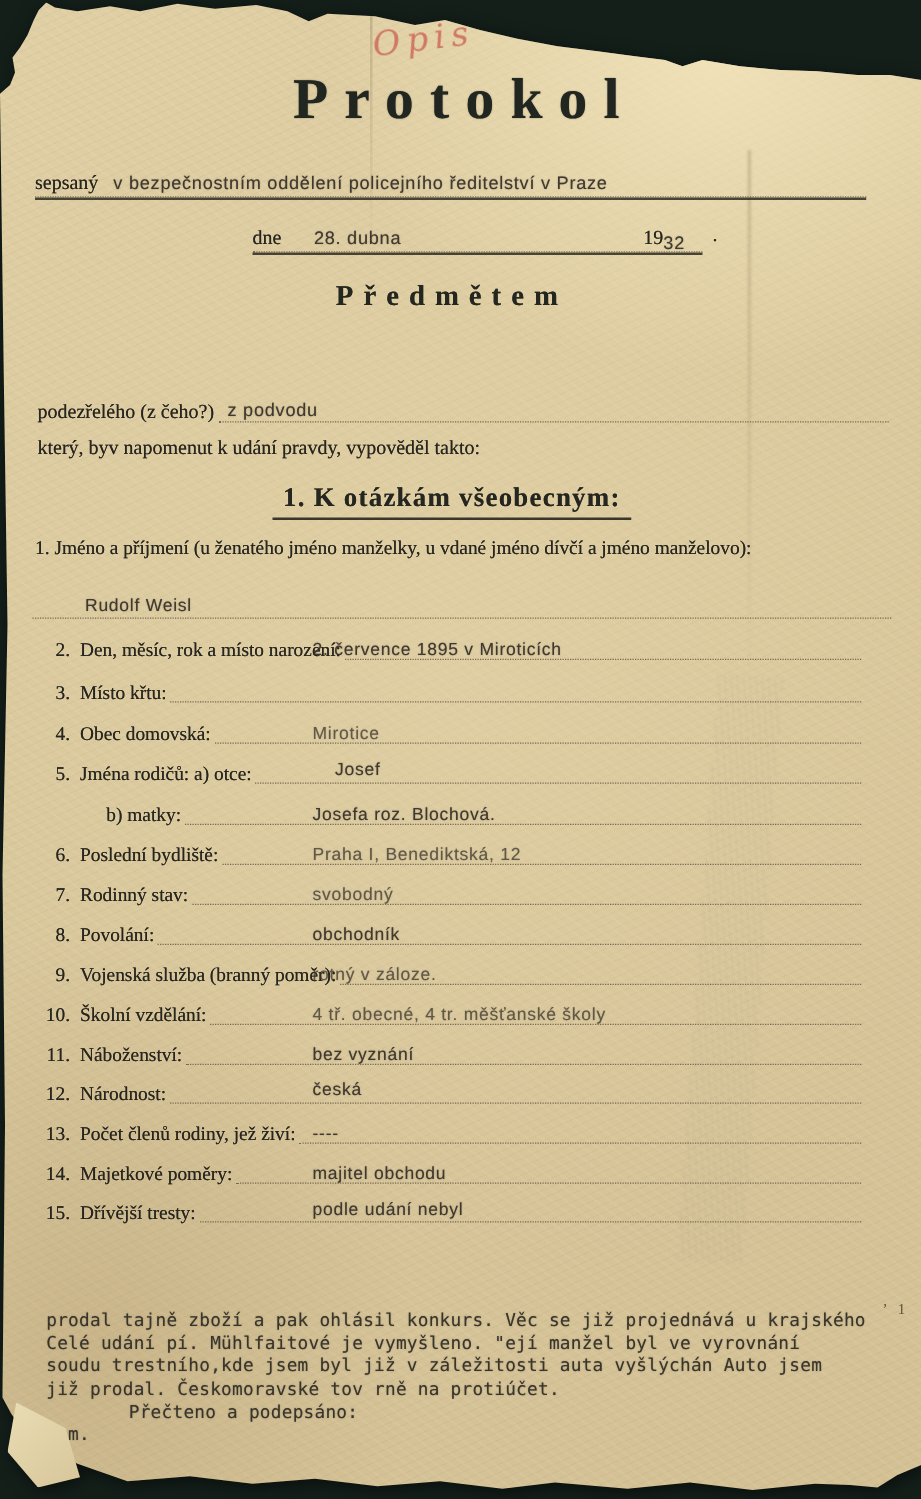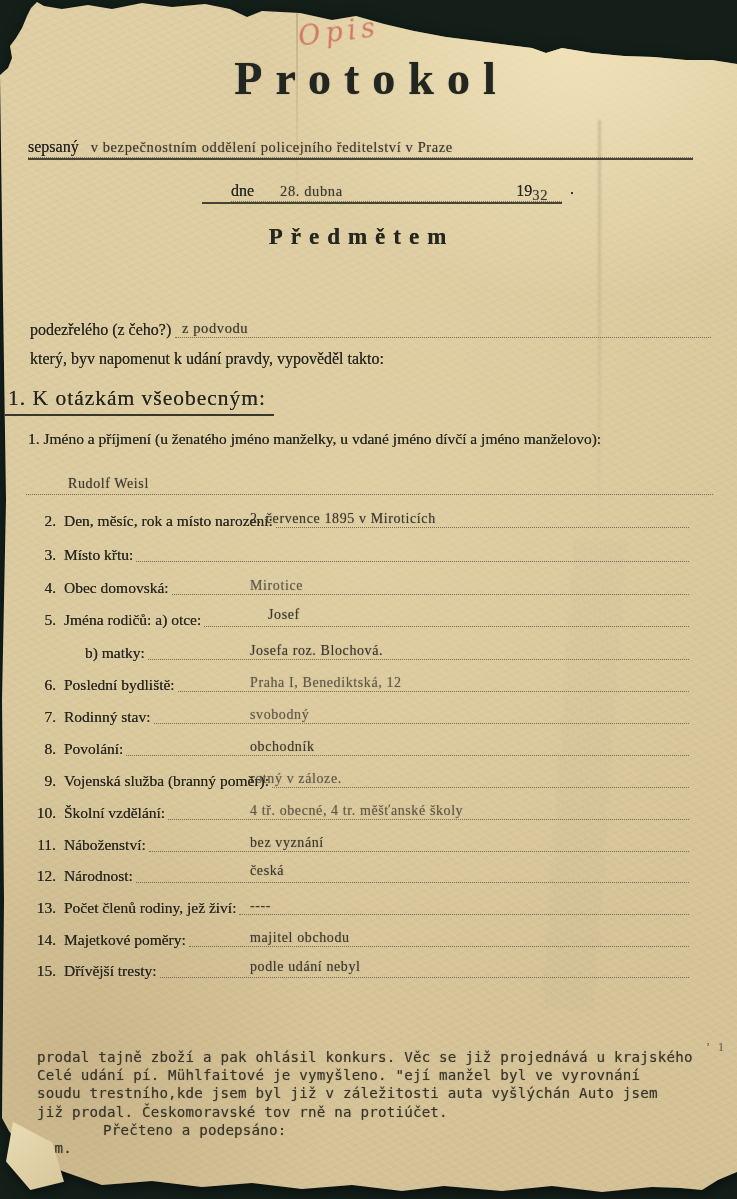--- a/index.html
+++ b/index.html
@@ -35,50 +35,50 @@
   .crease-v{position:absolute;width:3px;background:linear-gradient(rgba(110,92,60,.22),rgba(110,92,60,0));filter:blur(1px);}
   .smudge{position:absolute;background:
       repeating-linear-gradient(82deg, rgba(75,80,78,.10) 0 1px, rgba(0,0,0,0) 1px 5px);
       filter:blur(1.4px);transform:rotate(4deg);}
   .flap{position:absolute;background:linear-gradient(140deg,#e9dcb4,#d8c69a);
       box-shadow:1px 1px 3px rgba(60,45,20,.5);}
   .flap.bl{left:6px;top:1122px;width:58px;height:68px;
       clip-path:polygon(12% 0,80% 30%,100% 88%,42% 100%,0 58%);}
   
   .printed{color:#26251f;text-shadow:0 0 .5px rgba(38,37,31,.8);}
-  .typed{font-family:Liberation Serif, serif;color:rgba(56,51,42,.93);
+  .typed{font-family:Liberation Sans, sans-serif;color:rgba(56,51,42,.93);
       letter-spacing:.6px;text-shadow:0 0 1px rgba(56,51,42,.55);}
   .typed.dim{opacity:.78;}
   .title{position:absolute;left:0;right:14px;top:52px;margin:0;text-align:center;
       font-size:46px;font-weight:700;letter-spacing:13px;color:#222620;
       text-shadow:0 0 1px rgba(30,34,28,.7);padding-left:20px;}
   .introline{position:absolute;left:28px;right:44px;top:128px;height:30px;
       border-bottom:2px solid rgba(44,42,34,.85);display:flex;align-items:flex-end;}
   .introline .inner{flex:1;display:flex;align-items:baseline;
       border-bottom:1px dotted rgba(100,90,68,.8);padding-bottom:1px;}
   .introline .printed{font-size:16px;}
   .introline .typed{font-size:14.5px;margin-left:12px;}
   .dateline{position:absolute;left:202px;width:360px;top:172px;height:30px;
       border-bottom:2px solid rgba(44,42,34,.85);display:flex;align-items:flex-end;}
   .dateline .inner{flex:1;display:flex;align-items:baseline;
-      border-bottom:1px dotted rgba(100,90,68,.8);padding-bottom:1px;margin-left:29px;}
+      border-bottom:1px dotted rgba(100,90,68,.8);padding-bottom:1px;}
   .dateline .printed{font-size:16px;}
   .dateline .typed{font-size:14.5px;}
   .date-val{margin-left:26px;}
   .date-fill{flex:1;}
   .date-year{transform:translateY(4px);display:inline-block;}
   .date-period{position:absolute;left:570px;top:180px;font-size:16px;}
   .subheading{position:absolute;left:0;right:14px;top:224px;margin:0;text-align:center;
       font-size:23px;font-weight:700;letter-spacing:8px;color:#24271f;}
   .subrow{position:absolute;left:30px;right:26px;height:22px;display:flex;align-items:flex-end;}
   .subrow .lbl{font-size:16px;white-space:nowrap;line-height:20px;}
   .subrow .leader{flex:1;border-bottom:1px dotted rgba(100,90,68,.85);height:3px;margin:0 0 2px 4px;}
   .subrow .val{position:absolute;bottom:3px;font-size:14.5px;white-space:nowrap;}
   .plain{position:absolute;left:30px;font-size:16px;}
-  .secheading{position:absolute;left:0;right:14px;}
+  .secheading{position:absolute;left:0;right:14px;text-align:center;font-weight:bold;}
   .secheading span{display:inline-block;font-size:21.5px;color:#24261f;letter-spacing:1px;
       border-bottom:2px solid rgba(40,38,30,.9);padding:0 8px 3px;}
   .frow{position:absolute;left:28px;right:48px;height:22px;display:flex;align-items:flex-end;}
   .frow .no{width:28px;flex:none;text-align:right;padding-right:8px;font-size:15.5px;line-height:19px;}
   .frow .lbl{flex:none;font-size:15.5px;white-space:nowrap;line-height:19px;}
   .frow .leader{flex:1;border-bottom:1px dotted rgba(100,90,68,.85);height:3px;margin:0 0 2px 3px;}
   .frow .val{position:absolute;left:222px;bottom:3px;font-size:14px;white-space:nowrap;}
   .frow.sub .lbl{margin-left:57px;}
   .q1-label{position:absolute;left:28px;right:20px;font-size:15.5px;white-space:nowrap;}
   .q1-valrow{position:absolute;left:26px;right:24px;height:22px;

